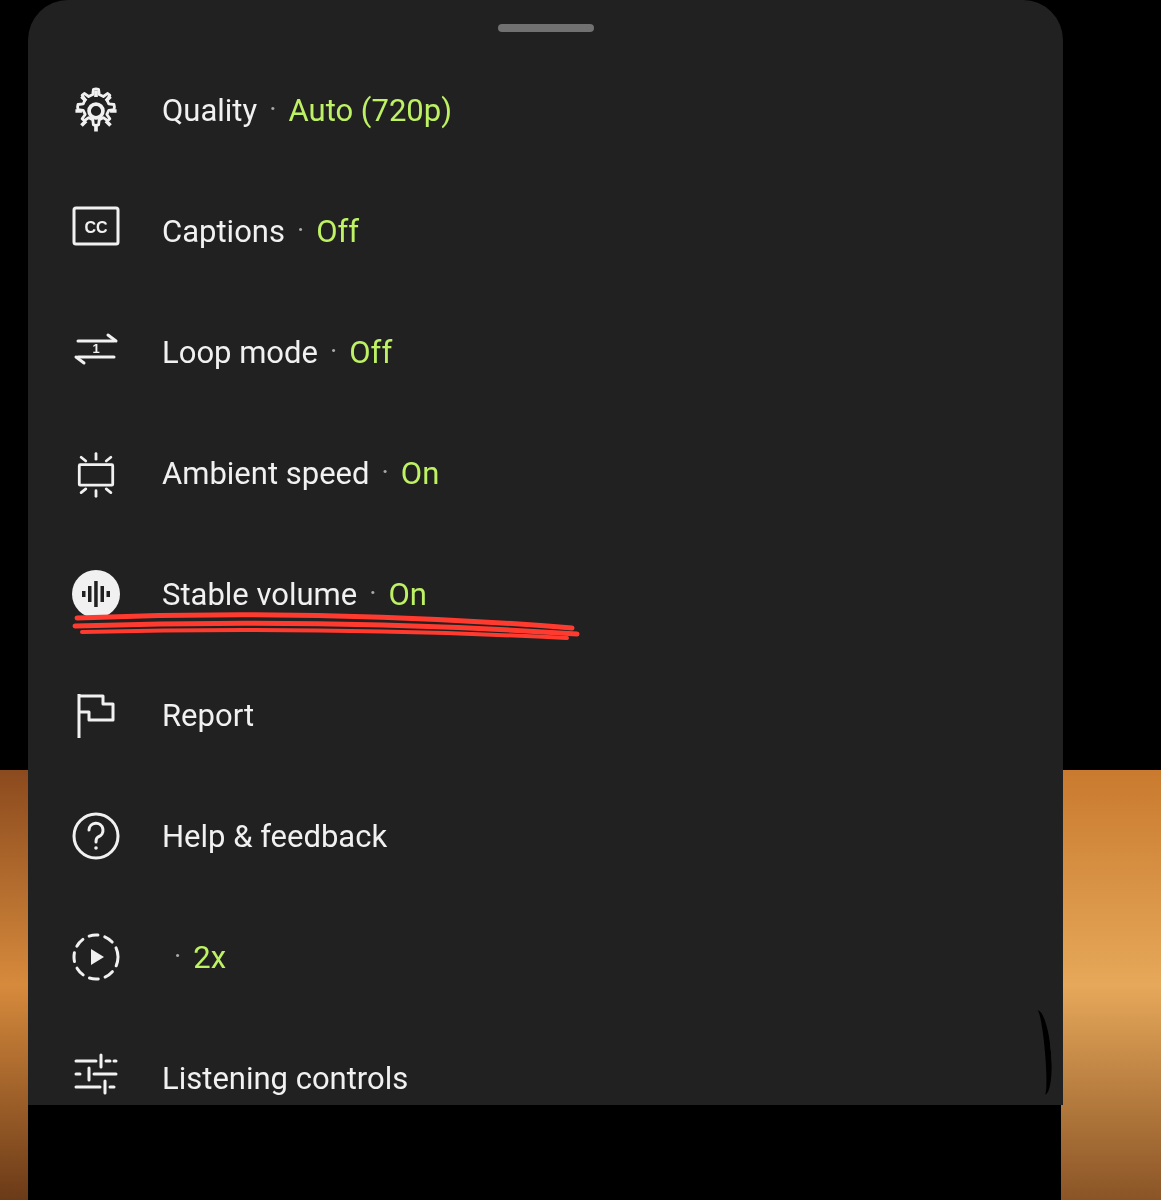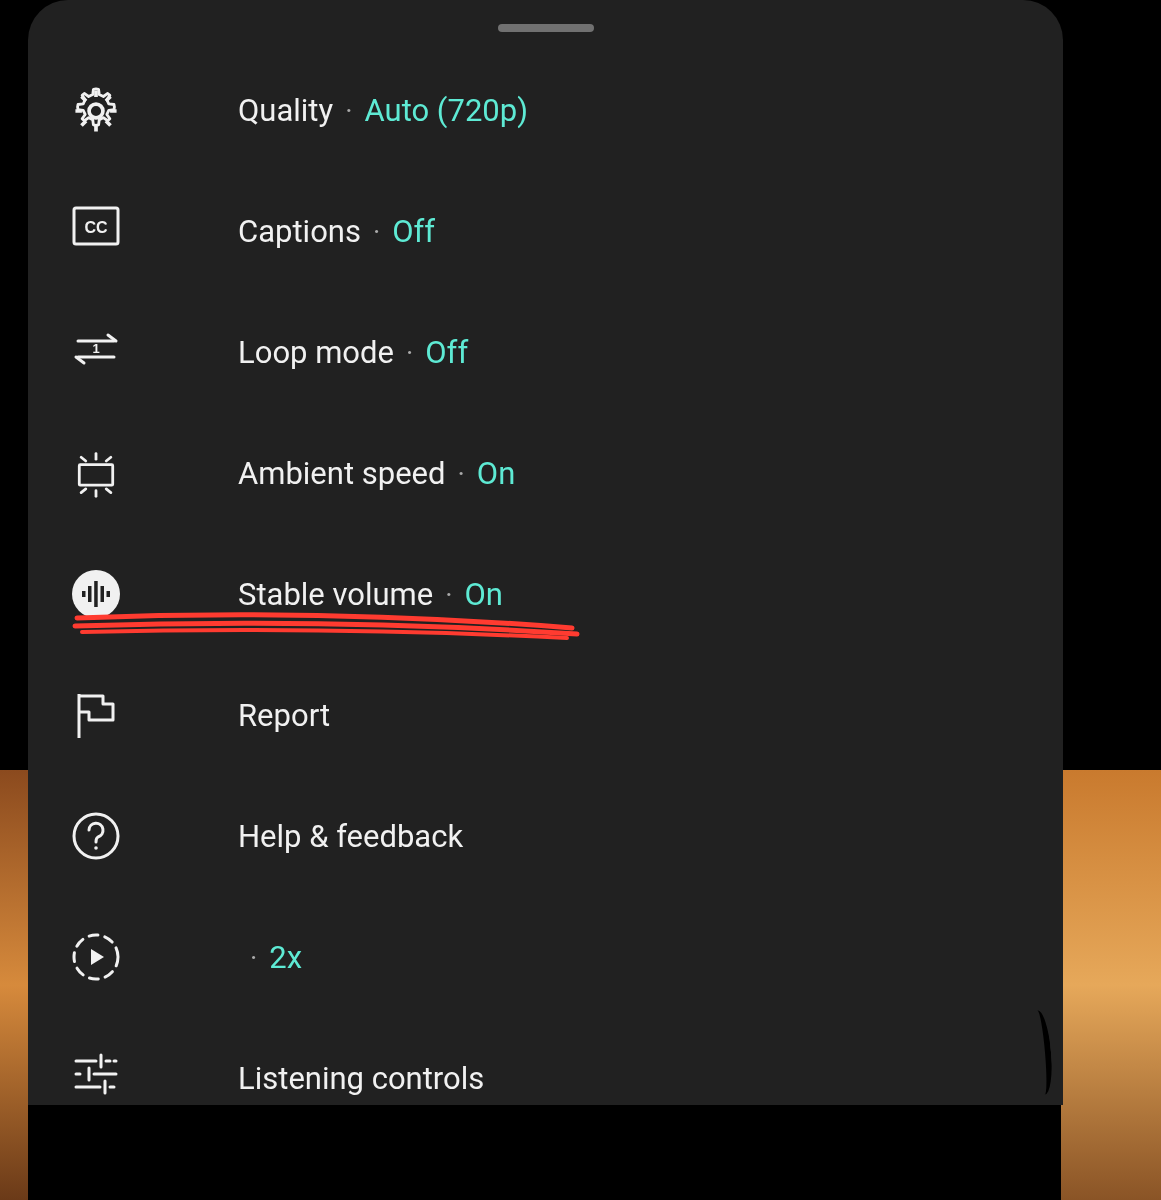--- a/index.html
+++ b/index.html
@@ -65,37 +65,37 @@
       position: relative;
     }
     .icon-wrap {
       width: 52px;
       height: 52px;
       display: flex;
       justify-content: center;
       flex-shrink: 0;
     }
     .label-wrap {
-      margin-left: 116px;
+      margin-left: 40px;
       font-size: 31px;
       display: flex;
-      align-items: center;
+      align-items: flex-start;
       gap: 0;
     }
     .label-main {
       color: #f1f1f1;
       font-weight: 400;
     }
     .label-sep {
       color: #aaaaaa;
       margin: 0 12px;
       font-size: 28px;
     }
     .label-value {
-      color: #5eead4;
+      color: #bef264;
       font-weight: 400;
     }
     .annotation {
       position: absolute;
       left: 44px;
       top: 600px;
       pointer-events: none;
     }
     svg {
       display: block;

